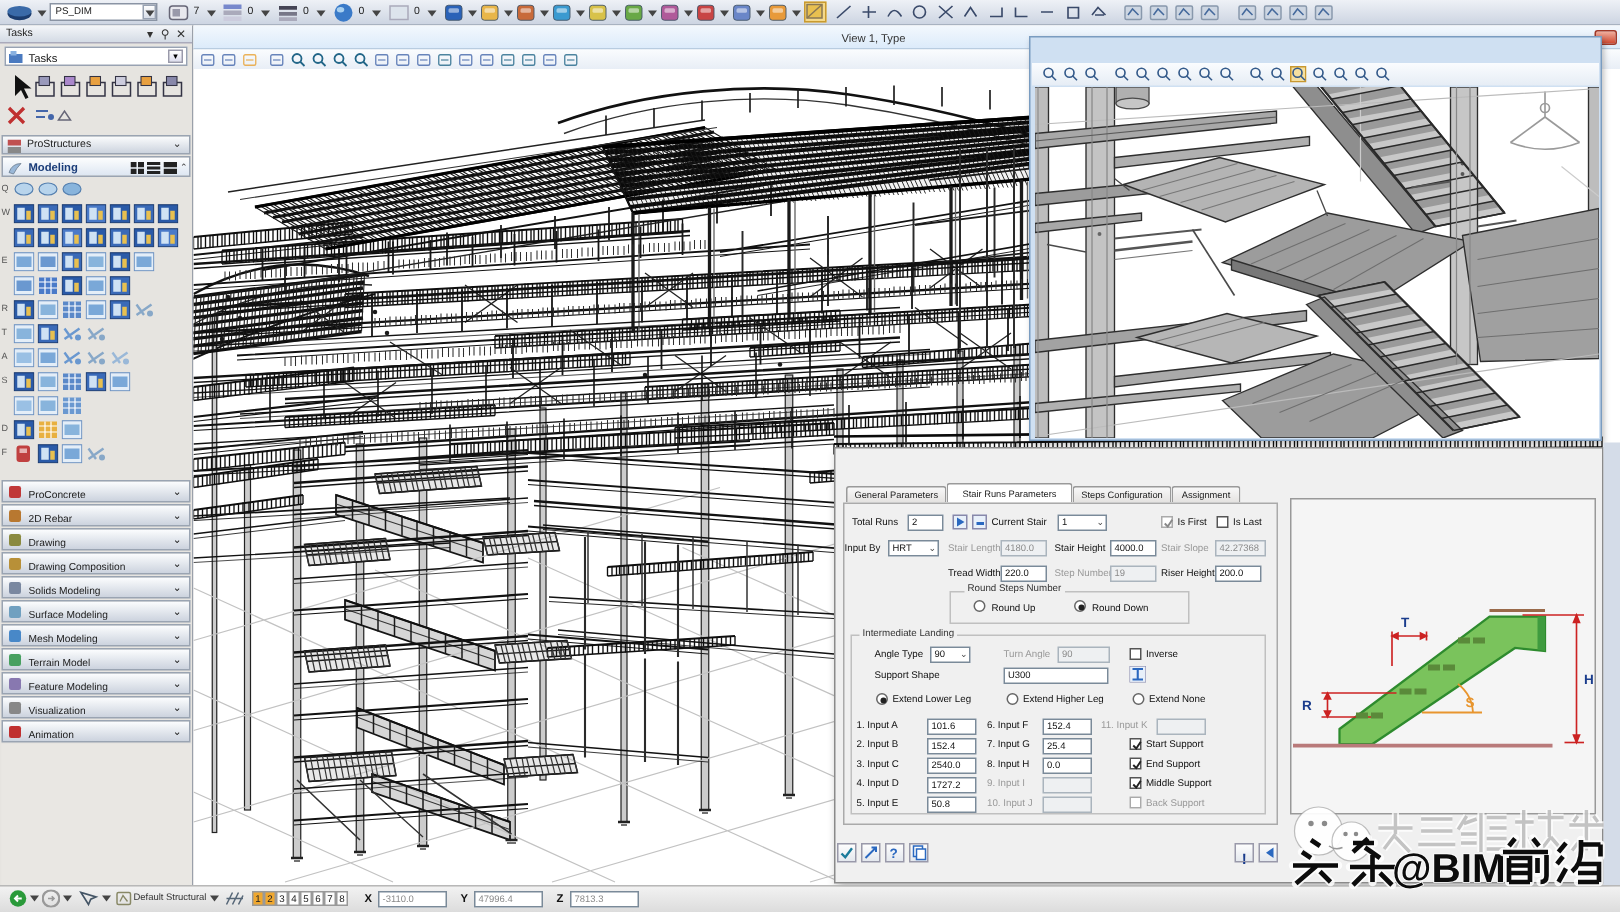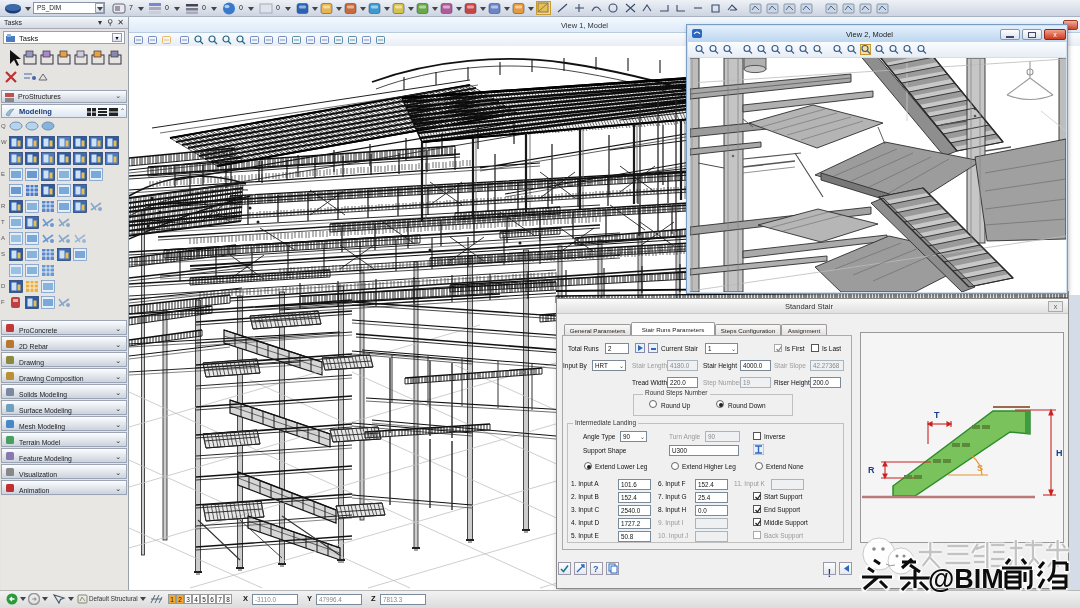--- a/index.html
+++ b/index.html
@@ -592,21 +592,21 @@
 <div class="hdr" style="top:480px">
     <svg style="position:absolute;left:4px;top:3px" width="9" height="9">
       <rect width="8" height="8" rx="1.5" fill="#c03030"></rect>
     </svg>
     <span style="position:absolute;left:17px;top:3px;font-size:6.8px">Animation</span>
     <span style="position:absolute;right:5px;top:1px;font-size:7px;color:#222">⌄</span>
   </div>
 <div class="ab" style="left:1px;top:496px;width:127px;height:94px;background:#e9e7e3"></div>
 <div class="ab" style="left:129px;top:17px;width:951px;height:573px;background:#fff"></div>
 <div class="ab" style="left:129px;top:17px;width:951px;height:16px;background:linear-gradient(#f3f8fd,#dcebfa);border-bottom:1px solid #b8cce0">
-    <span style="position:absolute;left:432px;top:4px;font-size:7.5px;color:#333">View 1, Model</span>
+    <span style="position:absolute;left:432px;top:4px;font-size:7.5px;color:#333">View 1, Type</span>
   </div>
 <div class="ab" style="left:1063px;top:20px;width:15px;height:10px;background:linear-gradient(#f0b0a0,#d04830);border:1px solid #a03828;border-radius:2px"></div>
 <div class="ab" style="left:129px;top:33px;width:951px;height:13px;background:linear-gradient(#fafcfe,#e8eef6)"></div>
 <svg class="ab" style="left:133px;top:35px" width="11" height="10">
     <rect x="1.5" y="1.5" width="8" height="7" rx="1" fill="none" stroke="#46a" stroke-width="0.9" opacity="0.8"></rect>
     <path d="M3 5 h5" stroke="#46a" stroke-width="0.8" opacity="0.8"></path>
   </svg>
 <svg class="ab" style="left:147px;top:35px" width="11" height="10">
     <rect x="1.5" y="1.5" width="8" height="7" rx="1" fill="none" stroke="#46a" stroke-width="0.9" opacity="0.8"></rect>
     <path d="M3 5 h5" stroke="#46a" stroke-width="0.8" opacity="0.8"></path>
@@ -764,34 +764,20 @@
     <path d="M196 574L200 574M238 570L242 570M280 566L284 566M338 562L344 562M414 550L418 550M468 542L472 542M524 532L528 532" stroke="#444" stroke-width="1.0" fill="none"></path>
     <path d="M250 316L318 311M252 322L320 318M253 329L321 324M203 363L257 359M204 370L258 366M206 377L260 373M203 434L257 430M204 441L258 437M206 448L260 444M203 505L261 501M204 513L262 509M206 521L264 517M322 358L370 355M324 364L372 361M325 370L373 367M330 430L378 427M332 436L380 433M333 442L381 439M336 506L382 503M338 512L384 509M339 518L385 515" stroke="#1c1c1c" stroke-width="0.9" fill="none"></path>
     <path d="M250 316L253 329M254 316L257 329M258 315L261 328M261 315L264 328M265 315L268 328M269 315L272 328M273 314L276 327M276 314L279 327M280 314L283 327M284 314L287 326M288 313L291 326M292 313L295 326M295 313L298 326M299 312L302 325M303 312L306 325M307 312L310 325M310 312L313 325M314 311L317 324M318 311L321 324M203 363L206 377M207 363L210 377M211 362L214 376M215 362L218 376M218 362L221 376M222 362L225 376M226 361L229 375M230 361L233 375M234 361L237 375M238 360L241 374M242 360L245 374M245 360L248 374M249 360L252 374M253 359L256 373M257 359L260 373M203 434L206 448M207 434L210 448M211 433L214 447M215 433L218 447M218 433L221 447M222 433L225 447M226 432L229 446M230 432L233 446M234 432L237 446M238 431L241 445M242 431L245 445M245 431L248 445M249 431L252 445M253 430L256 444M257 430L260 444M203 505L206 521M207 505L210 521M211 504L214 520M215 504L218 520M218 504L221 520M222 504L225 520M226 503L229 519M230 503L233 519M234 503L237 519M238 503L241 519M242 502L245 518M246 502L249 518M249 502L252 518M253 502L256 518M257 501L260 517M261 501L264 517M322 358L325 370M326 358L329 370M329 358L332 370M333 357L336 369M337 357L340 369M340 357L343 369M344 357L347 369M348 356L351 368M352 356L355 368M355 356L358 368M359 356L362 368M363 355L366 367M366 355L369 367M370 355L373 367M330 430L333 442M334 430L337 442M337 430L340 442M341 429L344 441M345 429L348 441M348 429L351 441M352 429L355 441M356 428L359 440M360 428L363 440M363 428L366 440M367 428L370 440M371 427L374 439M374 427L377 439M378 427L381 439M336 506L339 518M340 506L343 518M344 506L347 518M348 505L350 517M351 505L354 517M355 505L358 517M359 504L362 516M363 504L366 516M367 504L370 516M370 504L374 516M374 504L377 516M378 503L381 515M382 503L385 515" stroke="#333" stroke-width="0.8" fill="none"></path>
     <path d="M235 334L235 347M246 337L246 350M257 341L257 354M268 344L268 357M278 348L278 361M289 351L289 364M300 355L300 368M311 358L311 371M241 404L241 417M252 408L252 421M263 411L263 424M274 415L274 428M286 419L286 432M297 423L297 436M308 426L308 439M319 430L319 443M249 476L249 489M260 480L260 493M271 485L271 498M282 489L282 502M292 493L292 506M303 497L303 510M314 502L314 515M325 506L325 519M260 520L260 532M271 524L271 536M282 528L282 540M294 532L294 544M306 536L306 548M317 540L317 552M328 544L328 556" stroke="#1a1a1a" stroke-width="1.0" fill="none"></path>
     <path d="M390 358L390 433M390 436L390 505M430 361L430 436M430 439L430 508M452 363L452 438M452 441L452 510" stroke="#2a2a2a" stroke-width="1.4" fill="none"></path>
     <path d="M198 520L240 560M282 516L341 556" stroke="#333" stroke-width="1.1" fill="none"></path>
     <path d="M240 520L282 558" stroke="#333" stroke-width="0.9" fill="none"></path>
     <path d="M392 354L392 402M428 356L428 404M462 358L462 406M498 361L498 408M532 363L532 410" stroke="#333" stroke-width="1.0" fill="none"></path>
   </svg>
 <div class="ab" style="left:686px;top:24px;width:382px;height:270px;background:#cfe0f2;border:1px solid #7a9cc0;box-shadow:1px 2px 4px rgba(0,0,0,0.25)">
-    <div class="ab" style="left:1px;top:1px;width:378px;height:16px;background:linear-gradient(#e4f0fc,#bcd6ee)">
-      <svg class="ab" style="left:4px;top:3px" width="11" height="10">
-        <rect width="10" height="9" rx="2" fill="#2a68c0"></rect>
-        <path d="M2 5 Q5 1 8 5" stroke="#fff" stroke-width="1.2" fill="none"></path>
-      </svg>
-      <span class="ab" style="left:158px;top:4px;font-size:7.5px;color:#222">View 2, Model</span>
-      <div class="ab" style="left:312px;top:3px;width:20px;height:11px;background:linear-gradient(#fdfdfd,#d8e2ec);border:1px solid #8898ac;border-radius:2px">
-        <div class="ab" style="left:5px;top:6px;width:8px;height:2px;background:#446"></div>
-      </div>
-      <div class="ab" style="left:334px;top:3px;width:20px;height:11px;background:linear-gradient(#fdfdfd,#d8e2ec);border:1px solid #8898ac;border-radius:2px">
-        <div class="ab" style="left:5px;top:2px;width:8px;height:6px;border:1px solid #446"></div>
-      </div>
-      <div class="ab" style="left:356px;top:3px;width:22px;height:11px;background:linear-gradient(#f0a088,#d03820);border:1px solid #902818;border-radius:2px;color:#fff;font-size:7px;text-align:center;line-height:10px">x</div>
-    </div>
     <div class="ab" style="left:1px;top:17px;width:378px;height:15px;background:linear-gradient(#fafcfe,#e6edf5)">
       <svg class="ab" style="left:6px;top:2px" width="11" height="11">
         <circle cx="5" cy="4.5" r="3" fill="none" stroke="#345a8a" stroke-width="1.1"></circle>
         <path d="M7 6.5 L10 9.5" stroke="#345a8a" stroke-width="1.1"></path>
       </svg>
       <svg class="ab" style="left:20px;top:2px" width="11" height="11">
         <circle cx="5" cy="4.5" r="3" fill="none" stroke="#345a8a" stroke-width="1.1"></circle>
         <path d="M7 6.5 L10 9.5" stroke="#345a8a" stroke-width="1.1"></path>
       </svg>
       <svg class="ab" style="left:34px;top:2px" width="11" height="11">
@@ -925,24 +911,20 @@
       <path d="M833 175L896 148M850 180L912 152M868 186L930 156M888 192L948 158M984 172L1065 158M984 190L1065 178M984 208L1065 198M984 224L1065 218M834 268L900 242M852 274L918 247M872 280L936 252" stroke="#6e6e6e" stroke-width="0.7" fill="none"></path>
       <path d="M794 152L822 196" stroke="#4a4a4a" stroke-width="1.1" fill="none"></path>
       <path d="M697 162L723 167" stroke="#4a4a4a" stroke-width="1.0" fill="none"></path>
       <path d="M742 118L752 126M877 126L884 143" stroke="#4a4a4a" stroke-width="0.9" fill="none"></path>
       <path d="M742 166L794 160" stroke="#555" stroke-width="1.6" fill="none"></path>
       <path d="M742 172L794 166" stroke="#777" stroke-width="0.8" fill="none"></path>
       <path d="M966 120L940 124M984 150L1010 146" stroke="#555" stroke-width="1.4" fill="none"></path>
     </svg>
   </div>
 <div class="ab" style="left:556px;top:298px;width:513px;height:291px;background:#f0f0f0;border:1px solid #8a8a8a;box-shadow:2px 3px 6px rgba(0,0,0,0.3)">
-    <div class="ab" style="left:0;top:0;width:511px;height:15px;background:linear-gradient(#fafafa,#e0e0e0);border-bottom:1px solid #c8c8c8">
-      <span class="ab" style="left:228px;top:3px;font-size:7.5px;color:#333">Standard Stair</span>
-      <div class="ab" style="left:491px;top:2px;width:15px;height:11px;background:#e8e8e8;border:1px solid #aaa;font-size:7px;color:#666;text-align:center;line-height:10px">x</div>
-    </div>
     <div class="ab" style="left:7px;top:25px;width:67px;height:11px;background:linear-gradient(#f8f8f8,#e4e2e0);border:1px solid #9a9a9a;border-bottom:none;border-radius:2px 2px 0 0;font-size:6.2px;color:#222;text-align:center;line-height:11px">General Parameters</div>
     <div class="ab" style="left:74px;top:23px;width:84px;height:13px;background:#fff;border:1px solid #9a9a9a;border-bottom:none;border-radius:2px 2px 0 0;font-size:6.2px;color:#222;text-align:center;line-height:13px">Stair Runs Parameters</div>
     <div class="ab" style="left:158px;top:25px;width:66px;height:11px;background:linear-gradient(#f8f8f8,#e4e2e0);border:1px solid #9a9a9a;border-bottom:none;border-radius:2px 2px 0 0;font-size:6.2px;color:#222;text-align:center;line-height:11px">Steps Configuration</div>
     <div class="ab" style="left:224px;top:25px;width:46px;height:11px;background:linear-gradient(#f8f8f8,#e4e2e0);border:1px solid #9a9a9a;border-bottom:none;border-radius:2px 2px 0 0;font-size:6.2px;color:#222;text-align:center;line-height:11px">Assignment</div>
     <div class="ab" style="left:5px;top:36px;width:290px;height:215px;border:1px solid #aaa;background:#f0f0f0"></div>
     <div class="lb" style="left:11px;top:46px">Total Runs</div>
     <div class="fld" style="left:48px;top:44px;width:24px;height:11px">2</div>
     <div class="ab" style="left:78px;top:44px;width:10px;height:10px;background:#e8f0fa;border:1px solid #88a">
       <svg width="8" height="8" style="position:absolute;left:0;top:0">
         <path d="M4 1 L7 6 L1 6 Z" fill="#2a68c0" transform="rotate(90 4 4)"></path>

